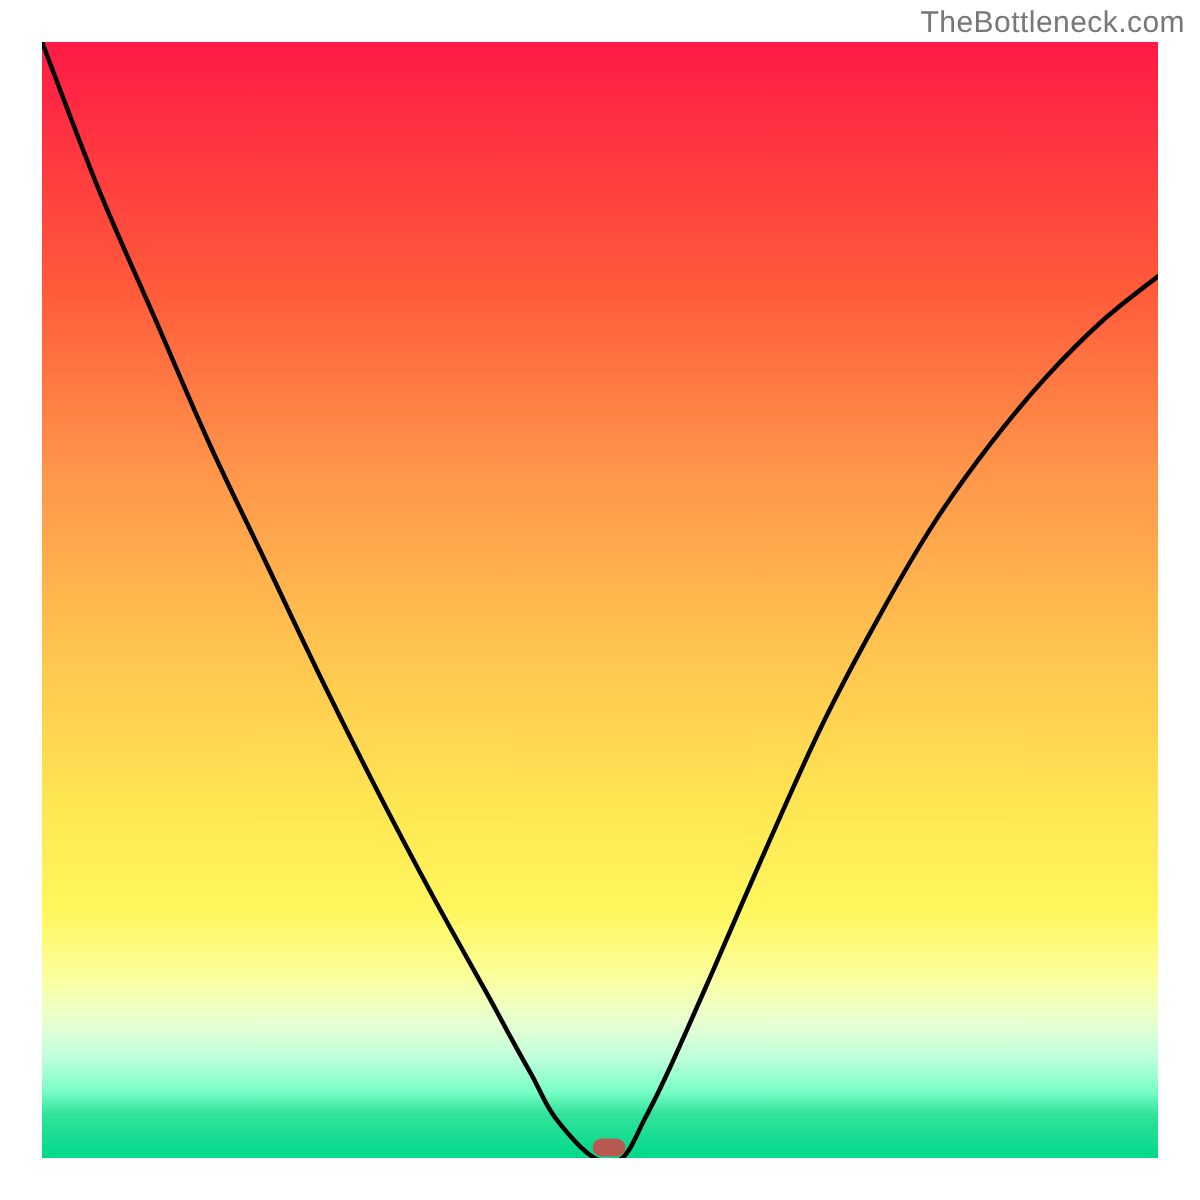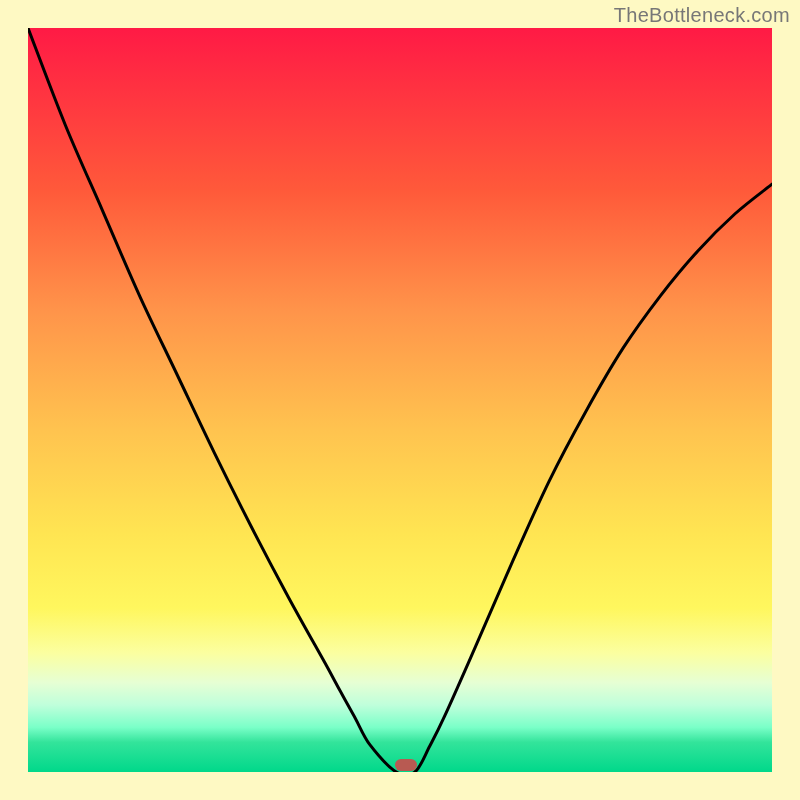--- a/index.html
+++ b/index.html
@@ -10,21 +10,21 @@
     background: #000;
     overflow: hidden;
     font-family: Arial, Helvetica, sans-serif;
   }
   .frame {
     position: absolute;
     left: 0;
     top: 0;
     width: 800px;
     height: 800px;
-    background: #fef9c3;
+    background: #ffffff;
   }
   .plot {
     position: absolute;
     left: 28px;
     top: 28px;
     width: 744px;
     height: 744px;
     background: linear-gradient(
       to bottom,
       #ff1a45 0%,

